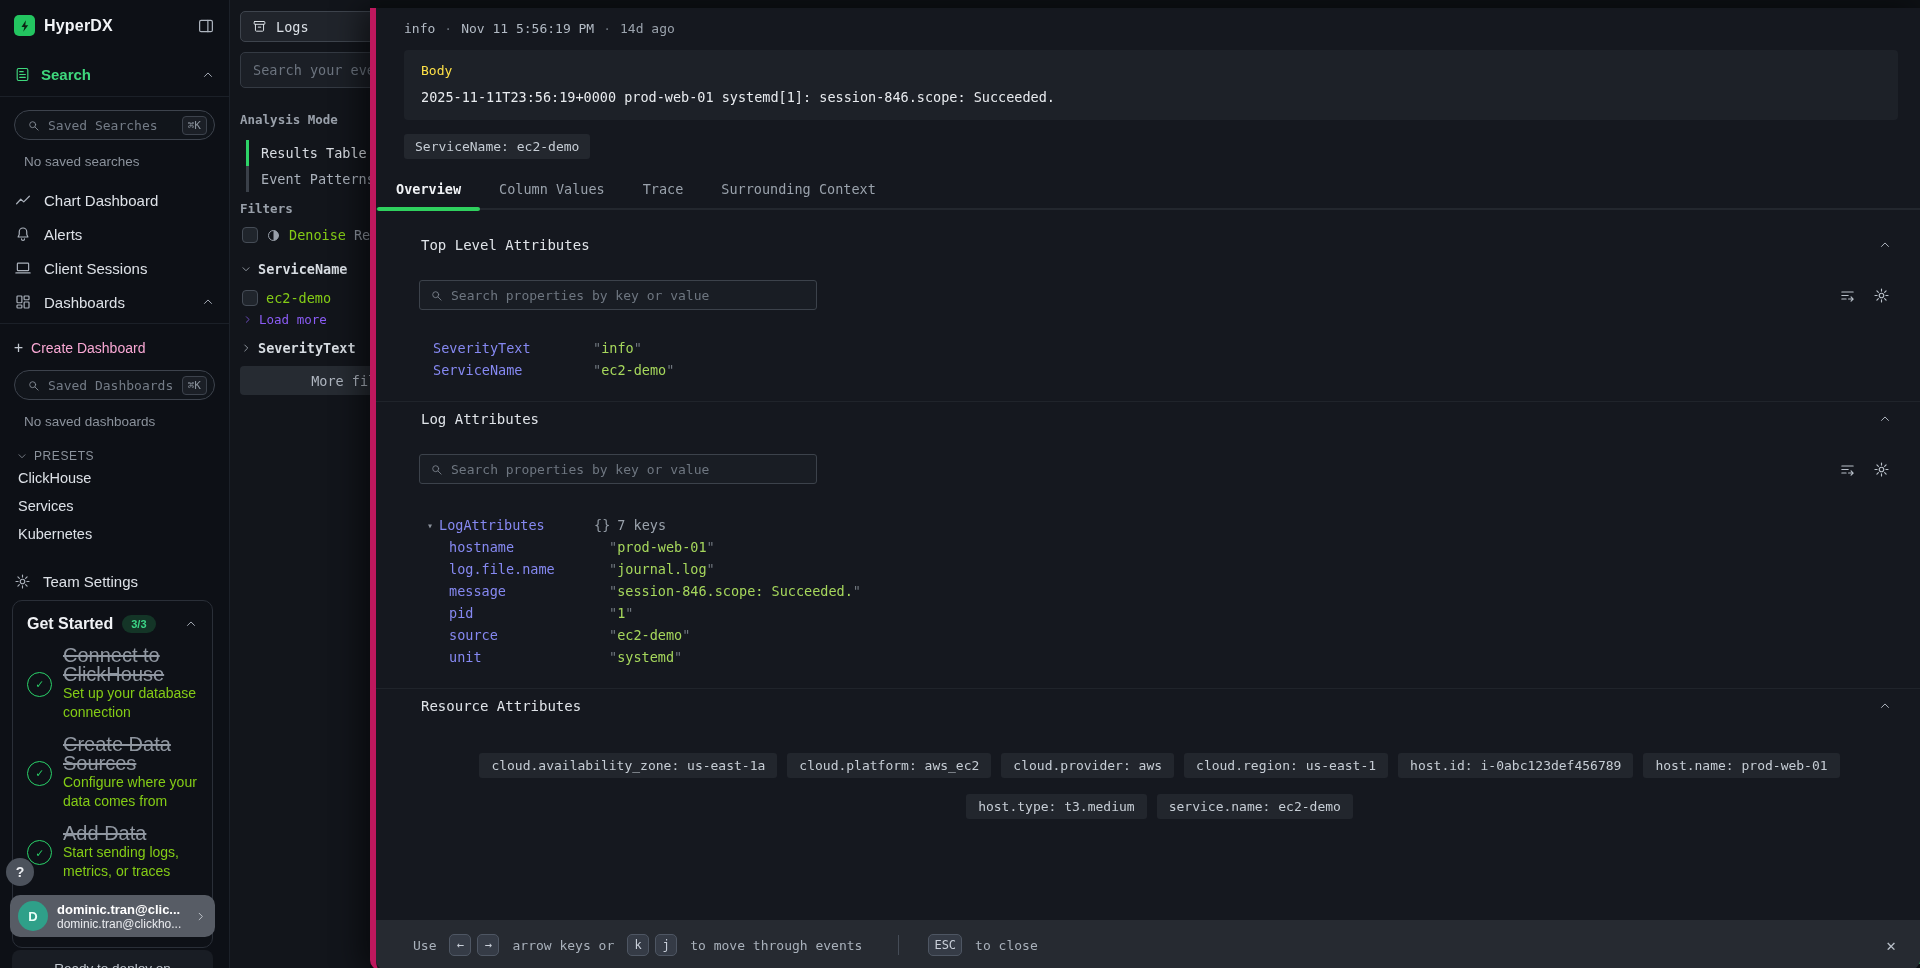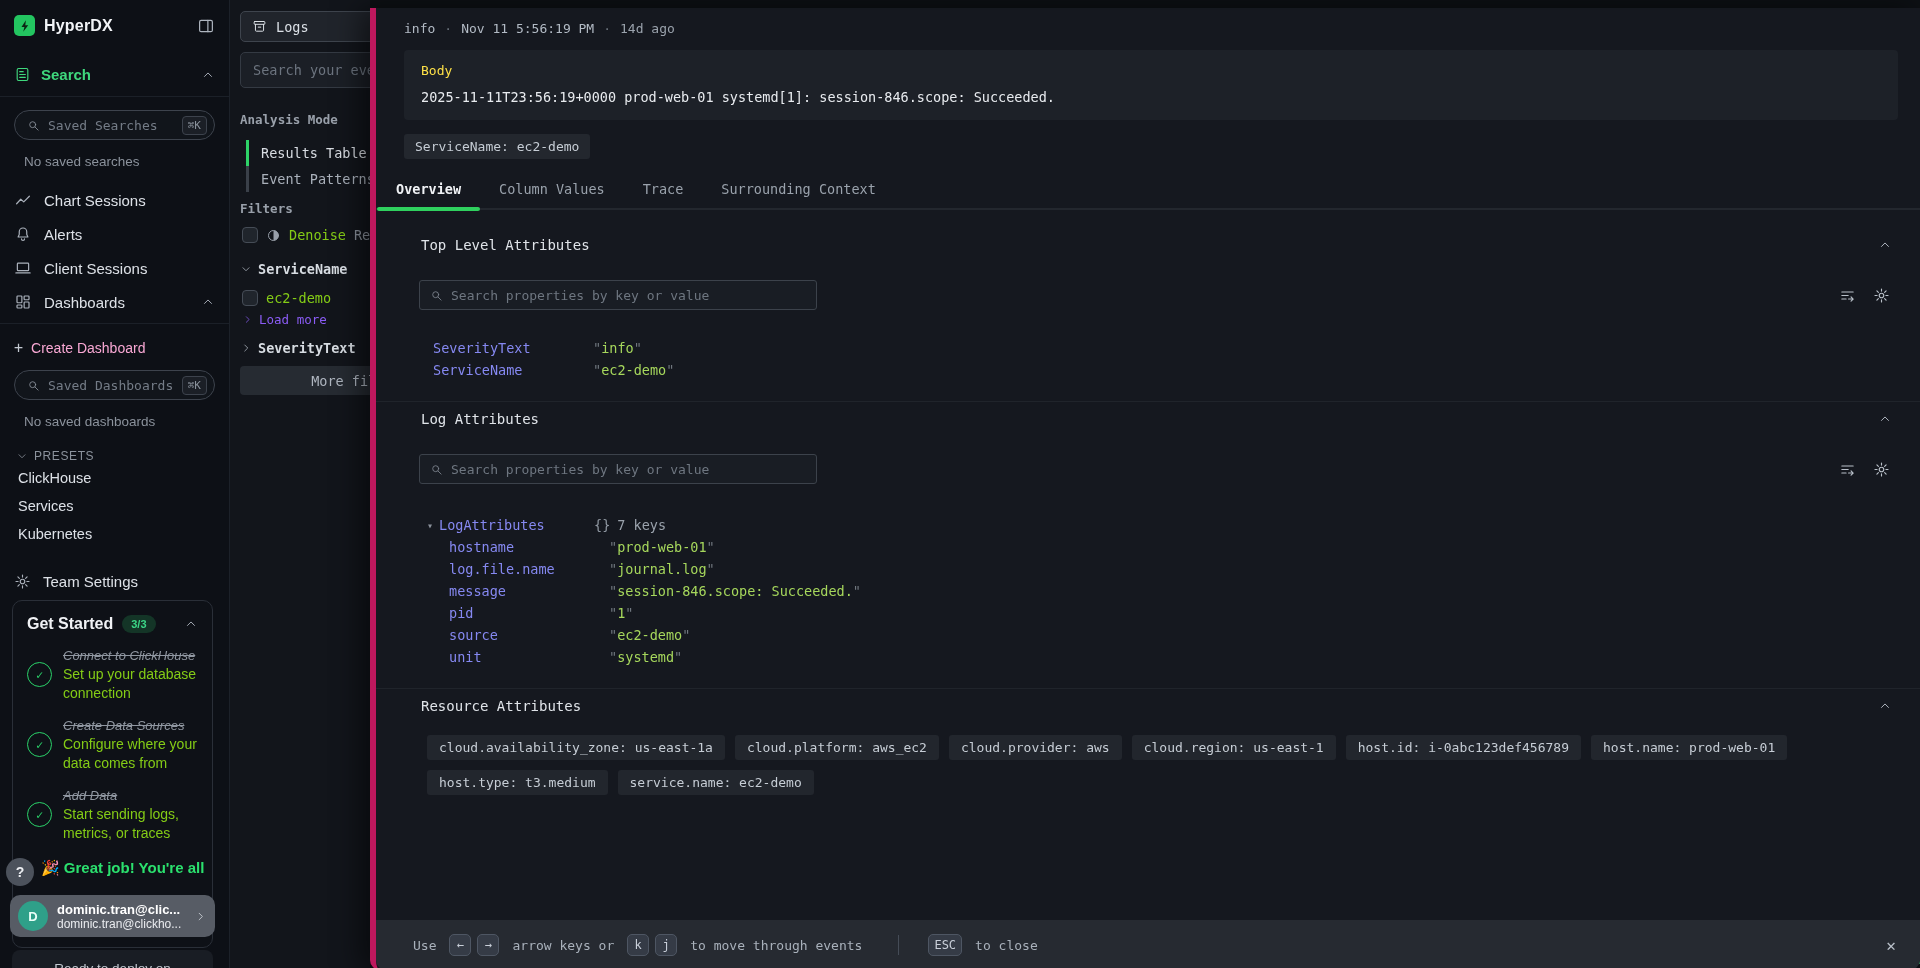--- a/index.html
+++ b/index.html
@@ -61,21 +61,21 @@
              border:1px solid #2a2f38; border-radius:10px; background:#0e1117; padding:14px 14px; overflow:hidden; }
   .gs-head { display:flex; align-items:center; gap:9px; }
   .gs-title { font-family:"Liberation Sans",sans-serif; font-weight:bold; font-size:16px; color:#f0f2f5; }
   .gs-badge { font-family:"Liberation Sans",sans-serif; font-size:11px; font-weight:bold; color:#3bd687;
               background:#143527; border-radius:10px; padding:3px 9px; }
   .gs-head .chev { margin-left:auto; color:#aeb5bf; }
   .gs-item { display:flex; gap:11px; align-items:center; margin-top:13px; }
   .gs-check { flex:0 0 25px; width:25px; height:25px; border:1.6px solid #2ad169; border-radius:50%;
               color:#2ad169; font-size:12px; display:flex; align-items:center; justify-content:center; }
   .gs-text { font-family:"Liberation Sans",sans-serif; }
-  .gs-item-title { font-size:13px; line-height:19px; color:#9097a1; text-decoration:line-through;font-style:italic; }
+  .gs-item-title { font-size:20px; line-height:19px; color:#9097a1; text-decoration:line-through; }
   .gs-item-desc { font-size:14px; line-height:19px; color:#84cc16; }
   .gs-congrats { font-family:"Liberation Sans",sans-serif; font-weight:bold; font-size:15px;
                  color:#2be06e; margin-top:16px; margin-left:14px; white-space:nowrap; }
 
   .help-fab { position:absolute; left:6px; top:858px; width:28px; height:28px; border-radius:50%;
               background:#4c525c; color:#eceef2; font-family:"Liberation Sans",sans-serif; font-weight:bold;
               font-size:14px; display:flex; align-items:center; justify-content:center; z-index:5; cursor:pointer; }
   .user-chip { position:absolute; left:10px; right:14px; top:895px; height:42px; background:#575c65;
                border-radius:10px; display:flex; align-items:center; gap:9px; padding:0 8px; z-index:4; cursor:pointer; }
   .avatar { width:30px; height:30px; border-radius:50%; background:#2fa089; color:#eafff8;
@@ -170,21 +170,21 @@
 
   .tree { margin-top:30px; margin-left:23px; }
   .tree-root { display:flex; align-items:center; height:22px; font-size:13.5px; }
   .tree-caret { width:12px; color:#8b929c; font-size:10px; cursor:pointer; }
   .tree-root-key { width:155px; color:#8689f2; cursor:pointer; }
   .tree-braces { color:#8f97a1; margin-right:7px; }
   .tree-meta { color:#9aa2ac; }
   .tree-children { margin-left:22px; }
   .tree-children .kv-key { width:160px; }
 
-  .chips { display:flex; flex-wrap:wrap; gap:10px 10px; margin-top:21px; margin-left:23px; }
+  .chips { display:flex; flex-wrap:wrap; gap:16px 10px; margin-top:39px; margin-left:23px;justify-content:center; }
   .chip { background:#22262d; border-radius:3px; padding:5px 12px; font-size:13px; color:#c6cdd5; cursor:pointer; }
 
   .drawer-footer { position:absolute; left:0; right:0; bottom:0; height:50px; background:#262a31;
                    border-radius:0 0 10px 10px; display:flex; align-items:center; padding:0 28px;
                    font-size:13px; color:#a9b1bb; }
   .drawer-footer .ftxt { margin:0 10px; white-space:nowrap; }
   .keycap { min-width:22px; height:22px; background:#353b46; border:1px solid #4e5663; border-radius:5px;
             color:#c9cfd9; font-size:12px; display:flex; align-items:center; justify-content:center;
             padding:0 5px; margin:0 3px; }
   .fdiv { width:1px; height:20px; background:#454c57; margin:0 26px; }
@@ -241,21 +241,21 @@
     </div>
     <div class="empty-note">No saved searches</div>
 
     <nav class="nav">
       <div class="nav-item">
         <span class="nic">
           <svg class="ic" width="18" height="18" viewBox="0 0 24 24">
               <path d="M3.5 17 9 11l4 3.5L20.5 7"></path>
             </svg>
         </span>
-        <span class="nlbl">Chart Sessions</span>
+        <span class="nlbl">Chart Dashboard</span>
       </div>
       <div class="nav-item">
         <span class="nic">
           <svg class="ic" width="18" height="18" viewBox="0 0 24 24">
               <path d="M12 4a5 5 0 0 0-5 5v3.5L5.5 16h13L17 12.5V9a5 5 0 0 0-5-5z"></path>
               <path d="M10 18.5a2 2 0 0 0 4 0"></path>
             </svg>
         </span>
         <span class="nlbl">Alerts</span>
       </div>

